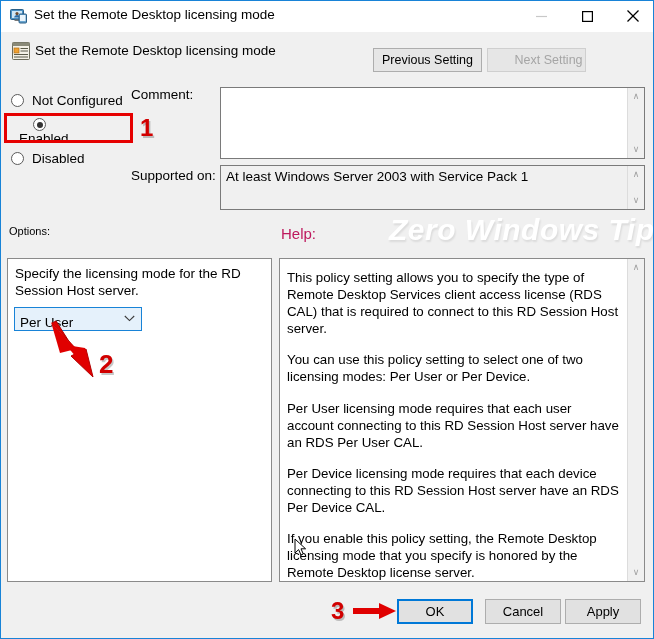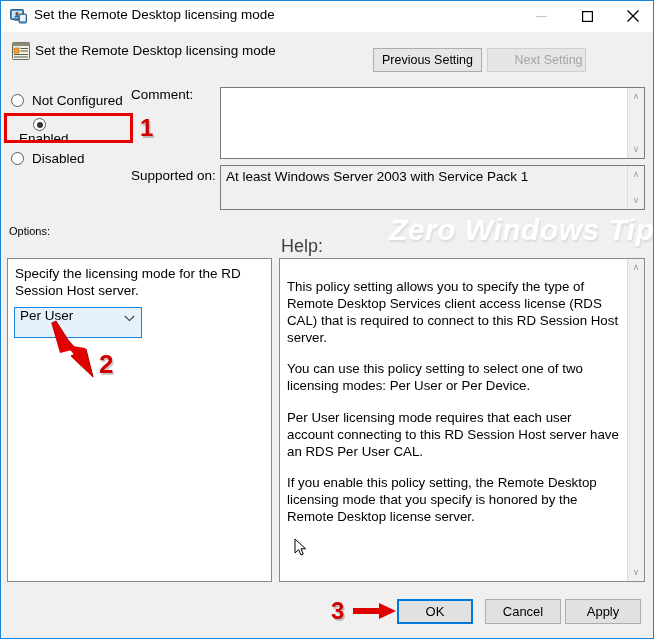--- a/index.html
+++ b/index.html
@@ -145,22 +145,22 @@
     color: #a0a0a0; font-size: 9px;
     line-height: 1;
   }
 
   
   #lbl-options {
     position: absolute; left: 8px; top: 224px;
     font-size: 11px; color: #000;
   }
   #lbl-help {
-    position: absolute; left: 280px; top: 235px;
-    font-size: 18px; color: #404040;
+    position: absolute; left: 280px; top: 224px;
+    font-size: 15px; color: #be185d;
   }
   #watermark {
     position: absolute; left: 388px; top: 212px;
     font-size: 30px;
     font-style: italic;
     font-weight: bold;
     color: #ffffff;
     text-shadow: 1px 2px 2px rgba(0,0,0,0.09);
     white-space: nowrap;
     letter-spacing: 0.5px;
@@ -175,43 +175,43 @@
     border: 1px solid #8a8a8a;
   }
   #options-desc {
     position: absolute; left: 7px; top: 6px;
     width: 245px;
     font-size: 13.5px; color: #000;
     line-height: 17px;
   }
   #combo {
     position: absolute; left: 6px; top: 48px;
-    width: 128px; height: 31px;
+    width: 128px; height: 24px;
     background: #e5f1fb;
     border: 1px solid #1883d7;
-    display: flex; align-items: flex-start;
+    display: flex; align-items: flex-end;
   }
   #combo-value {
     margin-left: 5px;
     font-size: 13.5px; color: #000;
   }
   #combo-arrow {
     position: absolute; right: 6px; top: 5px;
     color: #444; font-size: 10px;
   }
 
   
   #help-panel {
     position: absolute; left: 278px; top: 257px;
     width: 366px; height: 324px;
     background: #ffffff;
     border: 1px solid #8a8a8a;
   }
   #help-text {
-    position: absolute; left: 7px; top: 19px;
+    position: absolute; left: 7px; top: 10px;
     width: 332px; height: 312px;
     font-size: 13.3px; color: #000;
     line-height: 17.1px;
     overflow: hidden;
   }
   #help-text p { margin: 0 0 14px 0; }
 
   
   .botbtn {
     position: absolute; top: 598px;
@@ -349,20 +349,21 @@
           </svg>
       </span>
     </div>
   </div>
 
   <div id="help-panel">
     <div id="help-text">
         <p>This policy setting allows you to specify the type of Remote Desktop Services client access license (RDS CAL) that is required to connect to this RD Session Host server.</p>
         <p>You can use this policy setting to select one of two licensing modes: Per User or Per Device.</p>
         <p>Per User licensing mode requires that each user account connecting to this RD Session Host server have an RDS Per User CAL.</p>
+        <p>Per Device licensing mode requires that each device connecting to this RD Session Host server have an RDS Per Device CAL.</p>
         <p>If you enable this policy setting, the Remote Desktop licensing mode that you specify is honored by the Remote Desktop license server.</p>
       </div>
     <div class="vscroll">
       <span class="sb-arrow">∧</span>
       <span class="sb-arrow">∨</span>
     </div>
   </div>
 
   <button class="botbtn" id="btn-ok">OK</button>
   <button class="botbtn" id="btn-cancel">Cancel</button>

